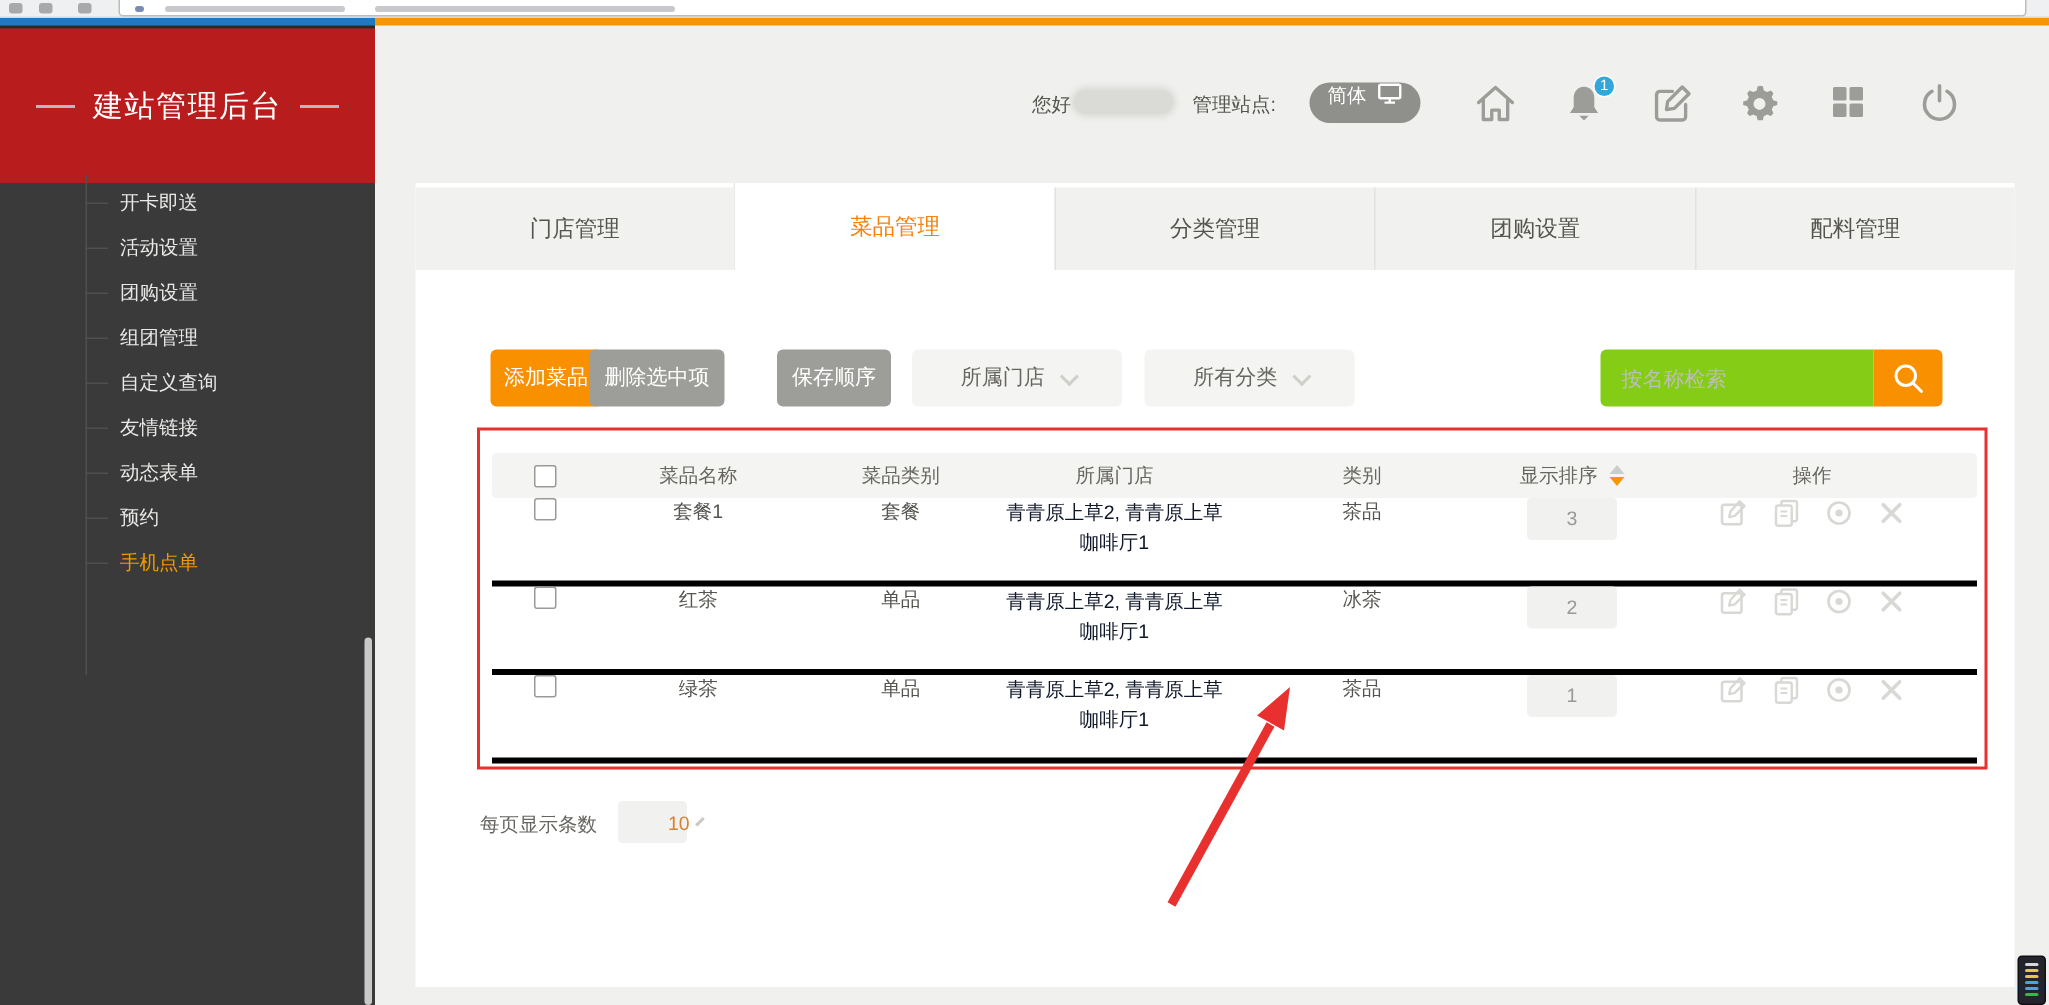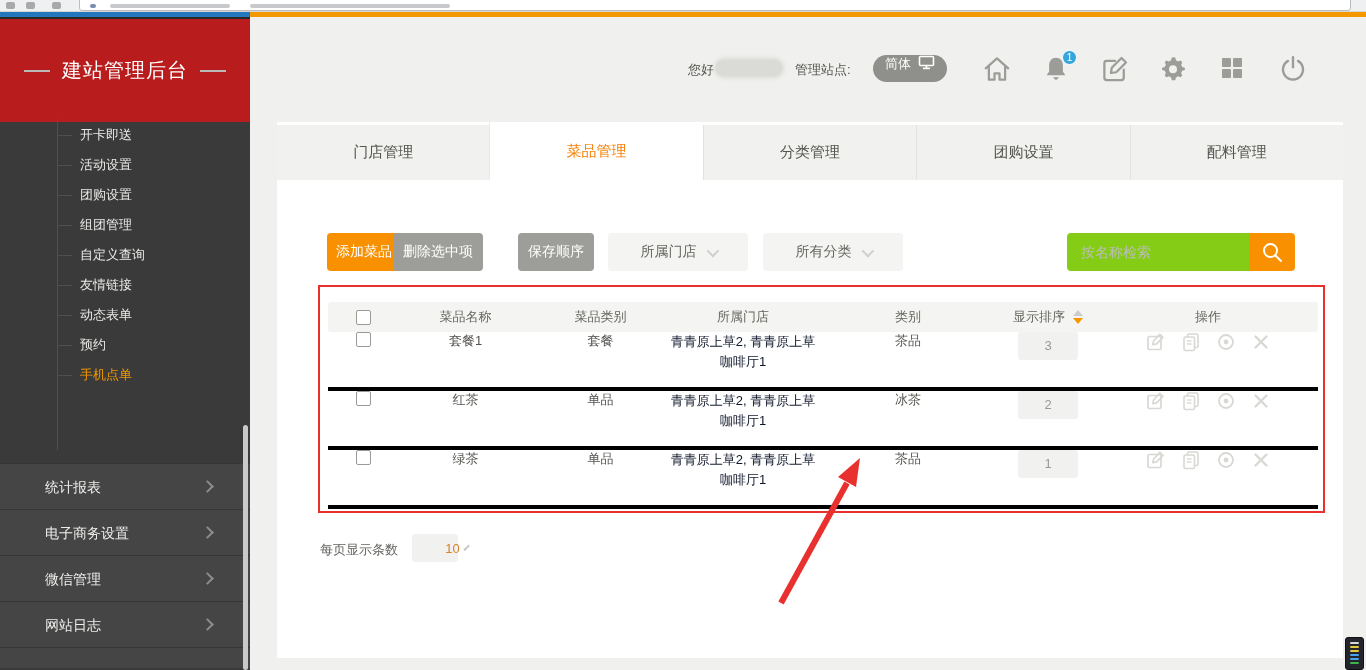--- a/index.html
+++ b/index.html
@@ -113,39 +113,20 @@
       <span class="side-sub">开卡即送</span>
       <span class="side-sub">活动设置</span>
       <span class="side-sub">团购设置</span>
       <span class="side-sub">组团管理</span>
       <span class="side-sub">自定义查询</span>
       <span class="side-sub">友情链接</span>
       <span class="side-sub">动态表单</span>
       <span class="side-sub">预约</span>
       <span class="side-sub active">手机点单</span>
     </div>
-    <div class="side-groups">
-      <div class="side-group">
-        <span>统计报表</span>
-        <span class="g-chev"></span>
-      </div>
-      <div class="side-group">
-        <span>电子商务设置</span>
-        <span class="g-chev"></span>
-      </div>
-      <div class="side-group">
-        <span>微信管理</span>
-        <span class="g-chev"></span>
-      </div>
-      <div class="side-group">
-        <span>网站日志</span>
-        <span class="g-chev"></span>
-      </div>
-      <div class="side-group" style="height:21px"></div>
-    </div>
     <div class="side-scroll"></div>
   </div>
 
   <span class="abs hdr-text" style="left:688px;top:61px">您好</span>
   <div class="abs name-blur"></div>
   <span class="abs hdr-text" style="left:795px;top:61px">管理站点:</span>
   <div class="abs lang-pill">
     <span>简体</span>
     <svg width="17" height="15" viewBox="0 0 17 15">
         <rect x="1.5" y="1.5" width="14" height="9" rx="1" fill="none" stroke="#fff" stroke-width="1.6"></rect>

